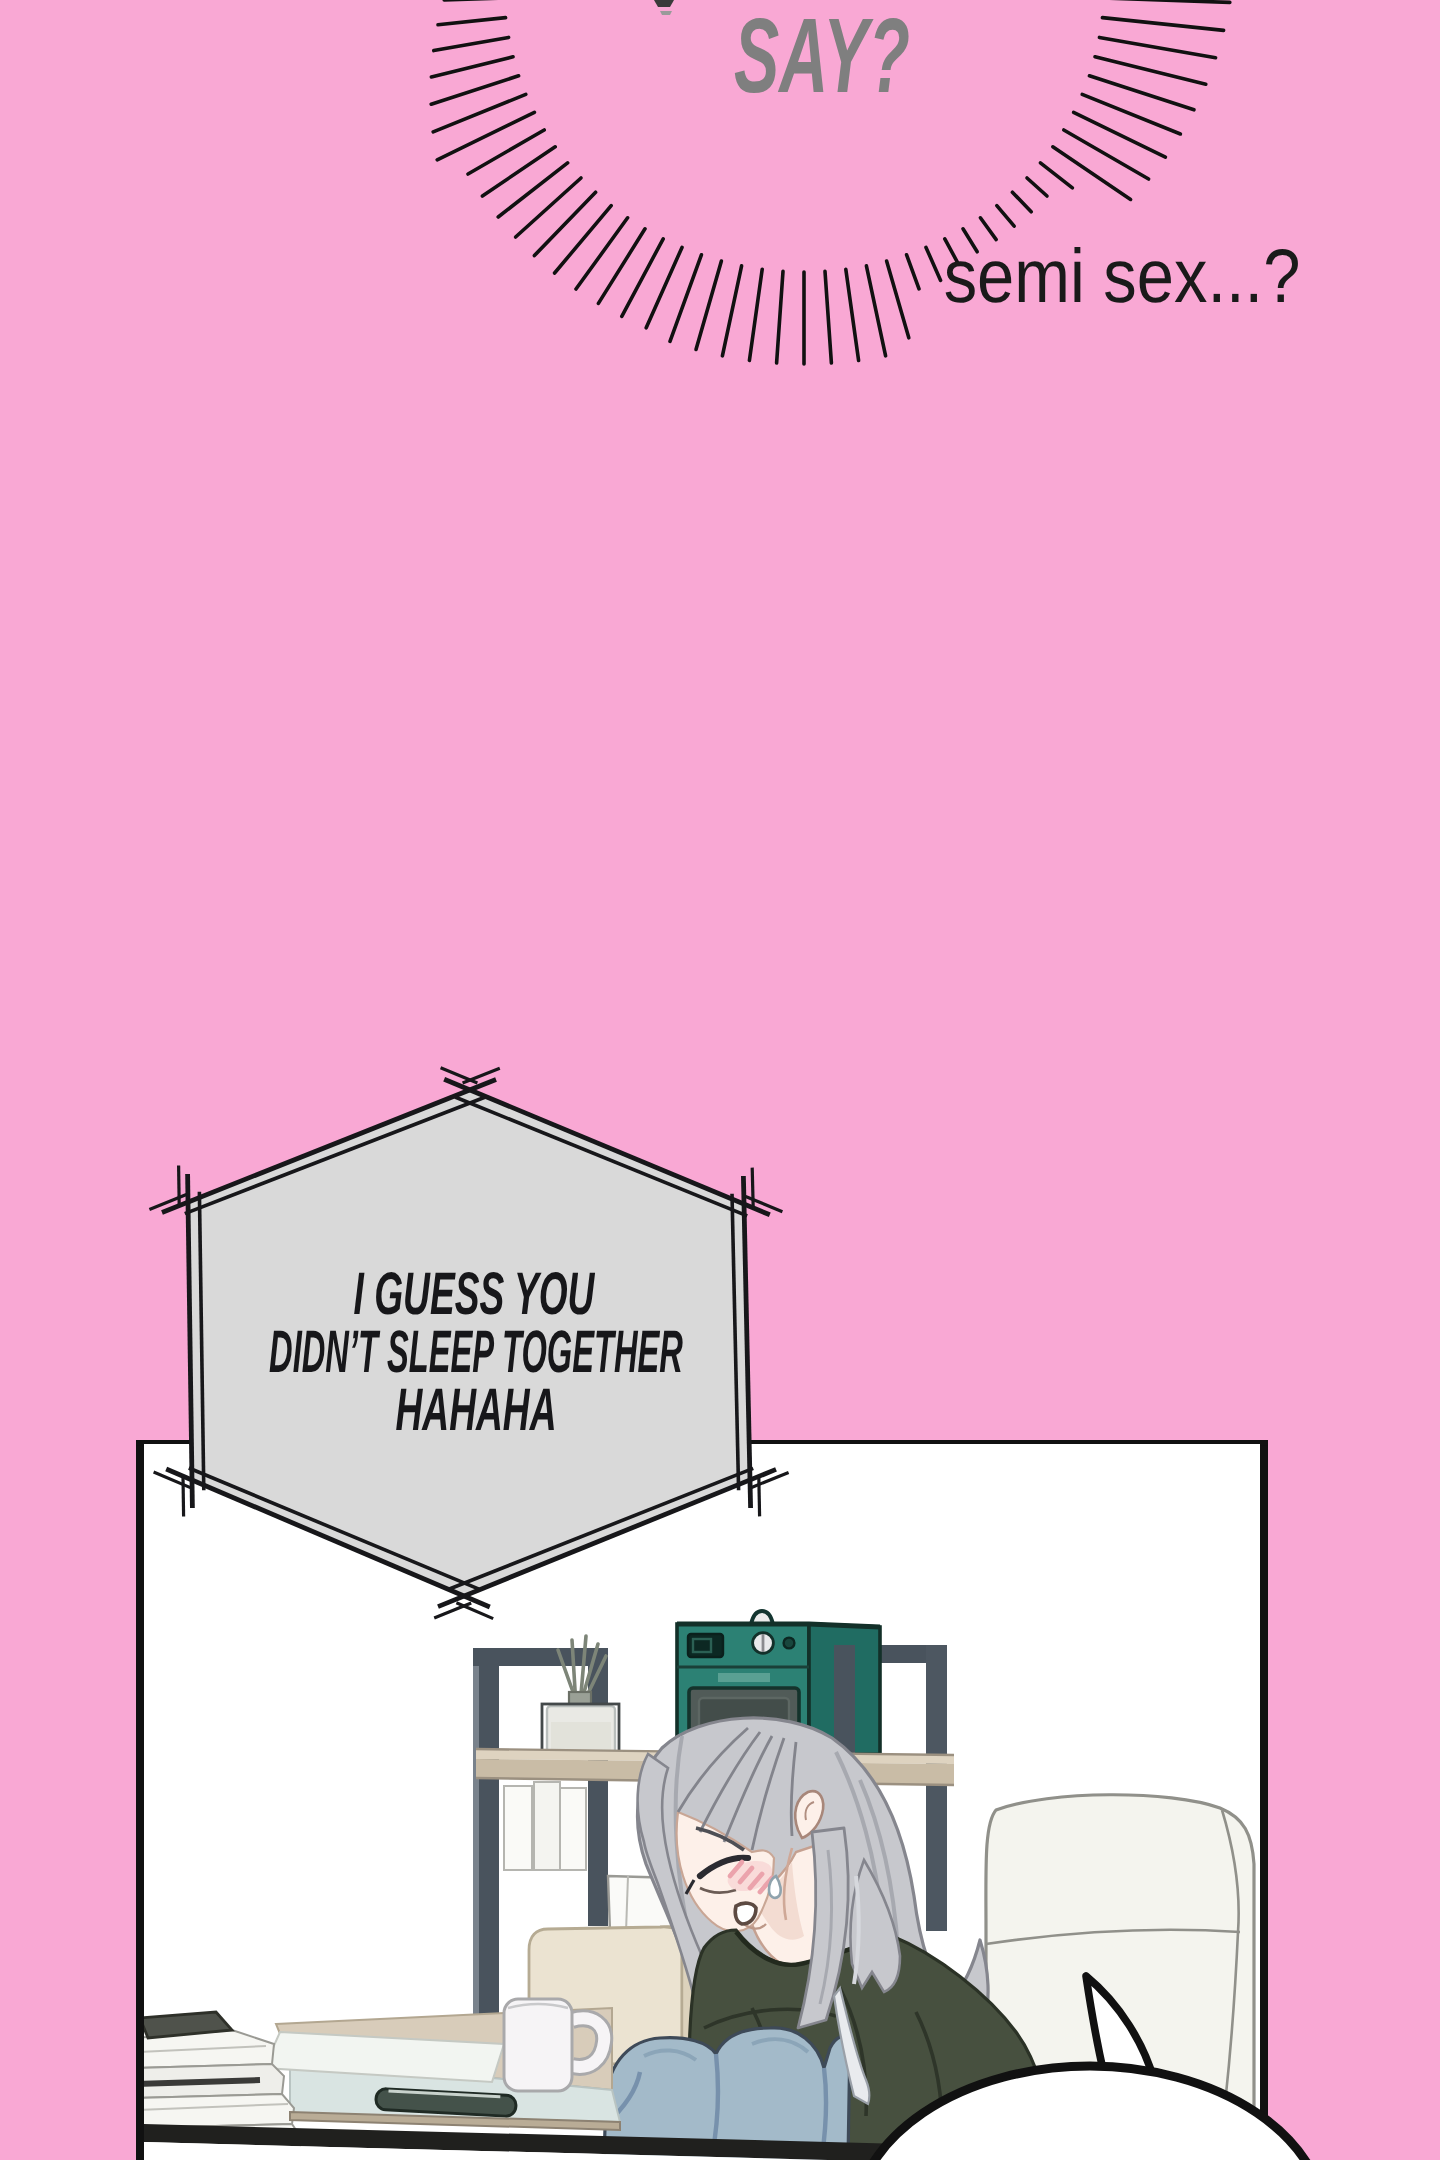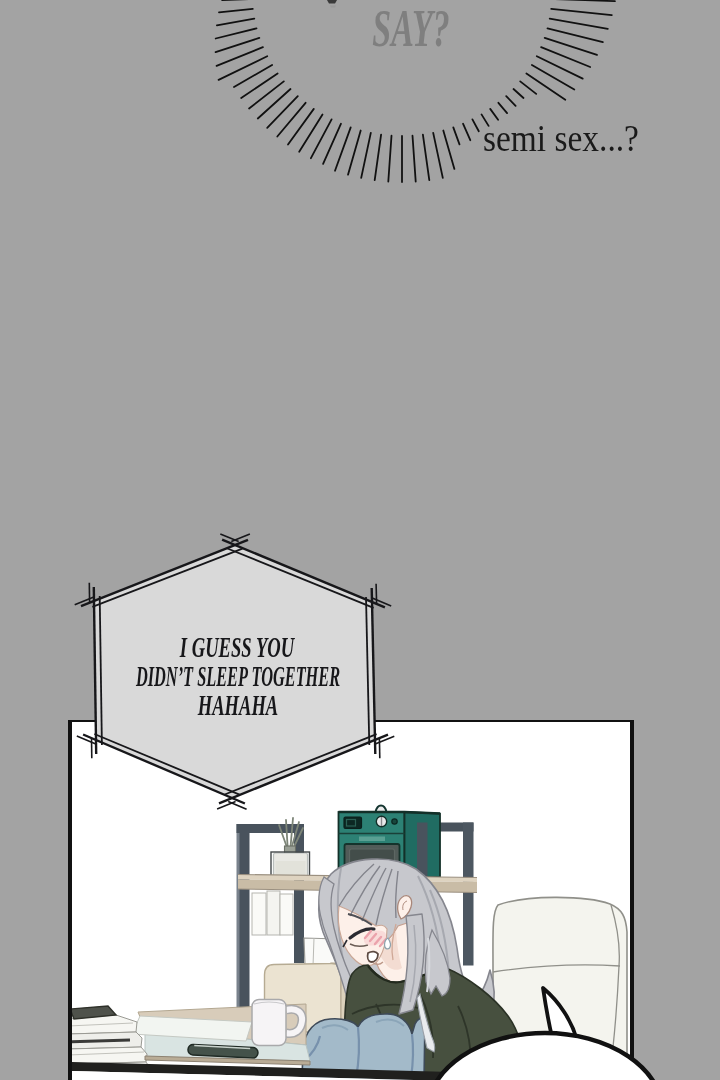--- a/index.html
+++ b/index.html
@@ -1,17 +1,17 @@
 <!DOCTYPE html>
 <html><head>
 <meta charset="utf-8">
 <style>
 html,body{margin:0;padding:0;background:#ffffff;}
-#page{position:relative;width:720px;height:1080px;overflow:hidden;background:#a3a3a3;
-font-family:Liberation Serif, serif;}
+#page{position:relative;width:720px;height:1080px;overflow:hidden;background:#f9a8d4;
+font-family:Liberation Sans, sans-serif;}
 svg{display:block;}
 </style>
 </head>
 <body>
 <div id="page">
 <svg width="720" height="1080" viewBox="0 0 720 1080">
 <defs>
 <clipPath id="panelclip">
           <rect x="72" y="722" width="558" height="358"></rect>
         </clipPath>

